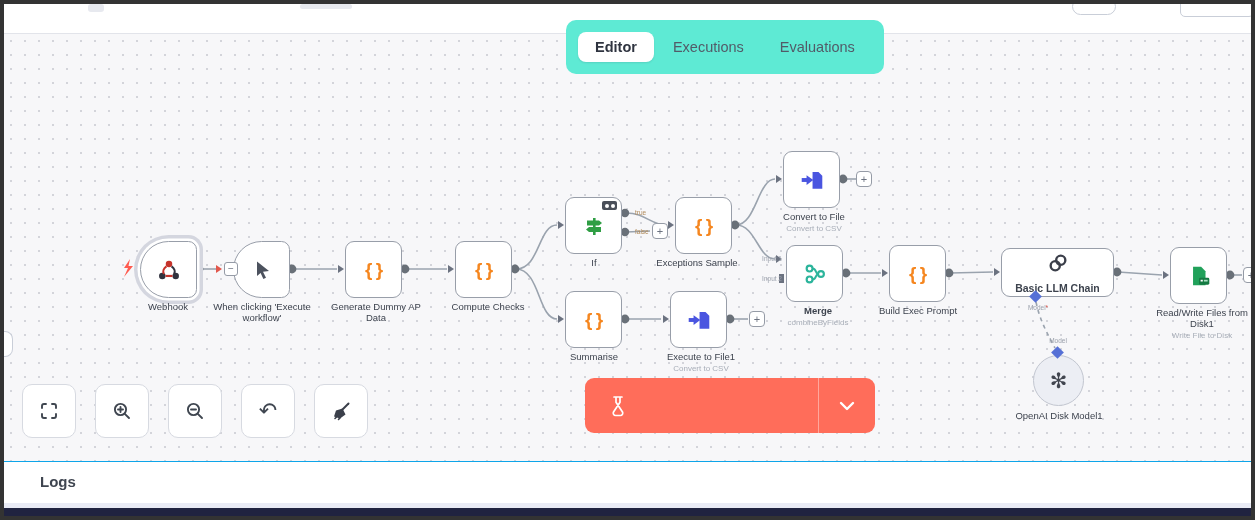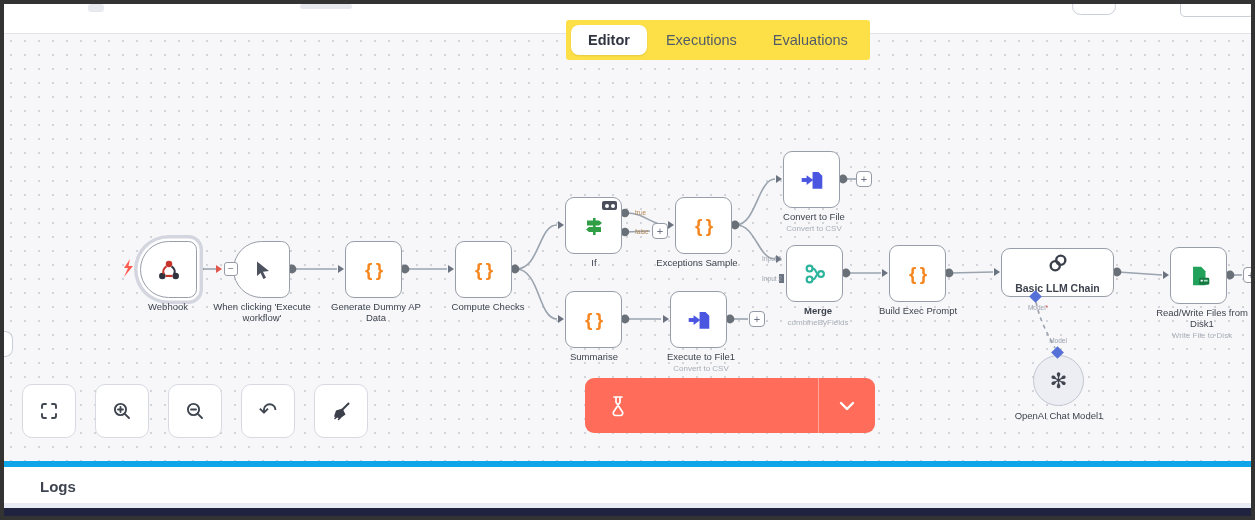--- a/index.html
+++ b/index.html
@@ -4,22 +4,22 @@
 <style>
   html,body{margin:0;padding:0;width:1255px;height:520px;overflow:hidden;
     font-family:"Liberation Sans","DejaVu Sans",sans-serif;background:#fff;}
   .screen{position:relative;width:1255px;height:520px;background:#fff;overflow:hidden;}
   .frame-border{position:absolute;inset:0;border:4px solid #333;pointer-events:none;z-index:60;}
   
   .header{position:absolute;left:4px;right:4px;top:4px;height:29px;background:#fff;z-index:5;}
   .sliver{position:absolute;background:#e7e9ef;border-radius:3px;}
   .pill-sliver{position:absolute;background:#fff;border:1.5px solid #c9ced8;}
   
-  .tabbar{position:absolute;left:566px;top:20px;z-index:20;background:#fde047;border-radius:3px;
-    display:flex;align-items:center;padding:5px;gap:2px;}
+  .tabbar{position:absolute;left:566px;top:20px;z-index:20;background:#5eead4;border-radius:10px;
+    display:flex;align-items:center;padding:12px;gap:2px;}
   .tab{padding:7px 17px;font-size:14.5px;color:#525b68;border-radius:8px;cursor:pointer;white-space:nowrap;}
   .tab.active{background:#fff;color:#2f3440;font-weight:bold;box-shadow:0 1px 2px rgba(40,44,60,.12);}
   
   .canvas{position:absolute;left:4px;right:4px;top:33px;height:428px;background:#f7f7f9;z-index:1;
     background-image:radial-gradient(#d3d4da 1px,transparent 1.3px);background-size:14px 14px;
     border-top:1px solid #e2e4ea;overflow:hidden;}
   svg.wires{position:absolute;left:-4px;top:-33px;width:1255px;height:520px;z-index:1;pointer-events:none;}
   .node{position:absolute;width:57px;height:57px;background:#fff;border:1.7px solid #989ea9;border-radius:9px;
     display:flex;align-items:center;justify-content:center;z-index:2;box-sizing:border-box;cursor:pointer;}
   .node.trigger{border-radius:30px 9px 9px 30px;}
@@ -45,21 +45,21 @@
     box-sizing:border-box;display:flex;align-items:center;justify-content:center;z-index:10;cursor:pointer;color:#3f4650;}
   .ctrl .glyph{font-size:22px;line-height:1;font-family:"DejaVu Sans",sans-serif;}
   
   .exec{position:absolute;left:585px;top:378px;width:290px;height:55px;background:#ff6d5a;border-radius:9px;
     display:flex;align-items:stretch;z-index:10;cursor:pointer;color:#fff;}
   .exec-main{flex:1;display:flex;align-items:center;gap:13px;padding-left:22px;}
   .exec-text .l1{font-size:17.5px;font-weight:bold;line-height:1.2;}
   .exec-text .l2{font-size:13.5px;line-height:1.25;}
   .exec-chev{width:56px;border-left:1px solid rgba(255,255,255,.4);display:flex;align-items:center;justify-content:center;}
   
-  .logs{position:absolute;left:4px;right:4px;top:461px;height:42px;background:#fff;border-top:6px solid #0ea5e9;z-index:6;}
+  .logs{position:absolute;left:4px;right:4px;top:461px;height:42px;background:#fff;border-top:1px solid #0ea5e9;z-index:6;}
   .logs-title{position:absolute;left:36px;top:11px;font-size:15px;font-weight:bold;color:#3f4550;}
   .strip-light{position:absolute;left:4px;right:4px;top:503px;height:5px;background:#e9ebf5;z-index:6;}
   .strip-navy{position:absolute;left:4px;right:4px;top:508px;height:8px;background:#202340;z-index:6;}
   .left-handle{position:absolute;left:4px;top:331px;width:9px;height:26px;background:#fff;border:1.5px solid #c9ced8;
     border-left:none;border-radius:0 8px 8px 0;z-index:4;box-sizing:border-box;}
 </style>
 </head>
 <body>
 
 <div class="screen">
@@ -236,21 +236,21 @@
       <span style="font-size:10.5px;font-weight:bold;color:#3d434e;">Basic LLM Chain</span>
     </div>
     <div class="diamond" style="left:1027px;top:258px;"></div>
     <div class="graylabel" style="left:1012px;top:270px;width:44px;text-align:center;"><span>Model</span><span style="color:#e2574c;">*</span></div>
 
     <div class="graylabel" style="left:1032px;top:303px;width:44px;text-align:center;">Model</div>
     <div class="diamond" style="left:1049px;top:314px;"></div>
     <div class="node round" style="left:1029px;top:321px;">
       <span class="openai-glyph">✻</span>
     </div>
-    <div class="nlabel" style="left:996px;top:376px;width:118px;">OpenAI Chat Model1</div>
+    <div class="nlabel" style="left:996px;top:376px;width:118px;">OpenAI Disk Model1</div>
 
     <div class="node" style="left:1166px;top:213px;">
       <svg width="26" height="26" viewBox="0 0 24 24">
         <path d="M6.5,3.5 h7.5 l4,4 v13 h-11.5 z" fill="#21a15a"></path>
         <rect x="12" y="13.5" width="9.5" height="6.5" rx="1.2" fill="#157a42"></rect>
         <rect x="13.5" y="15.5" width="2" height="1.6" fill="#fff"></rect>
         <rect x="16.5" y="15.5" width="3.5" height="1.6" fill="#a9e2c3"></rect>
       </svg>
     </div>
     <div class="nlabel" style="left:1142px;top:273px;width:112px;">Read/Write Files from Disk1</div>

